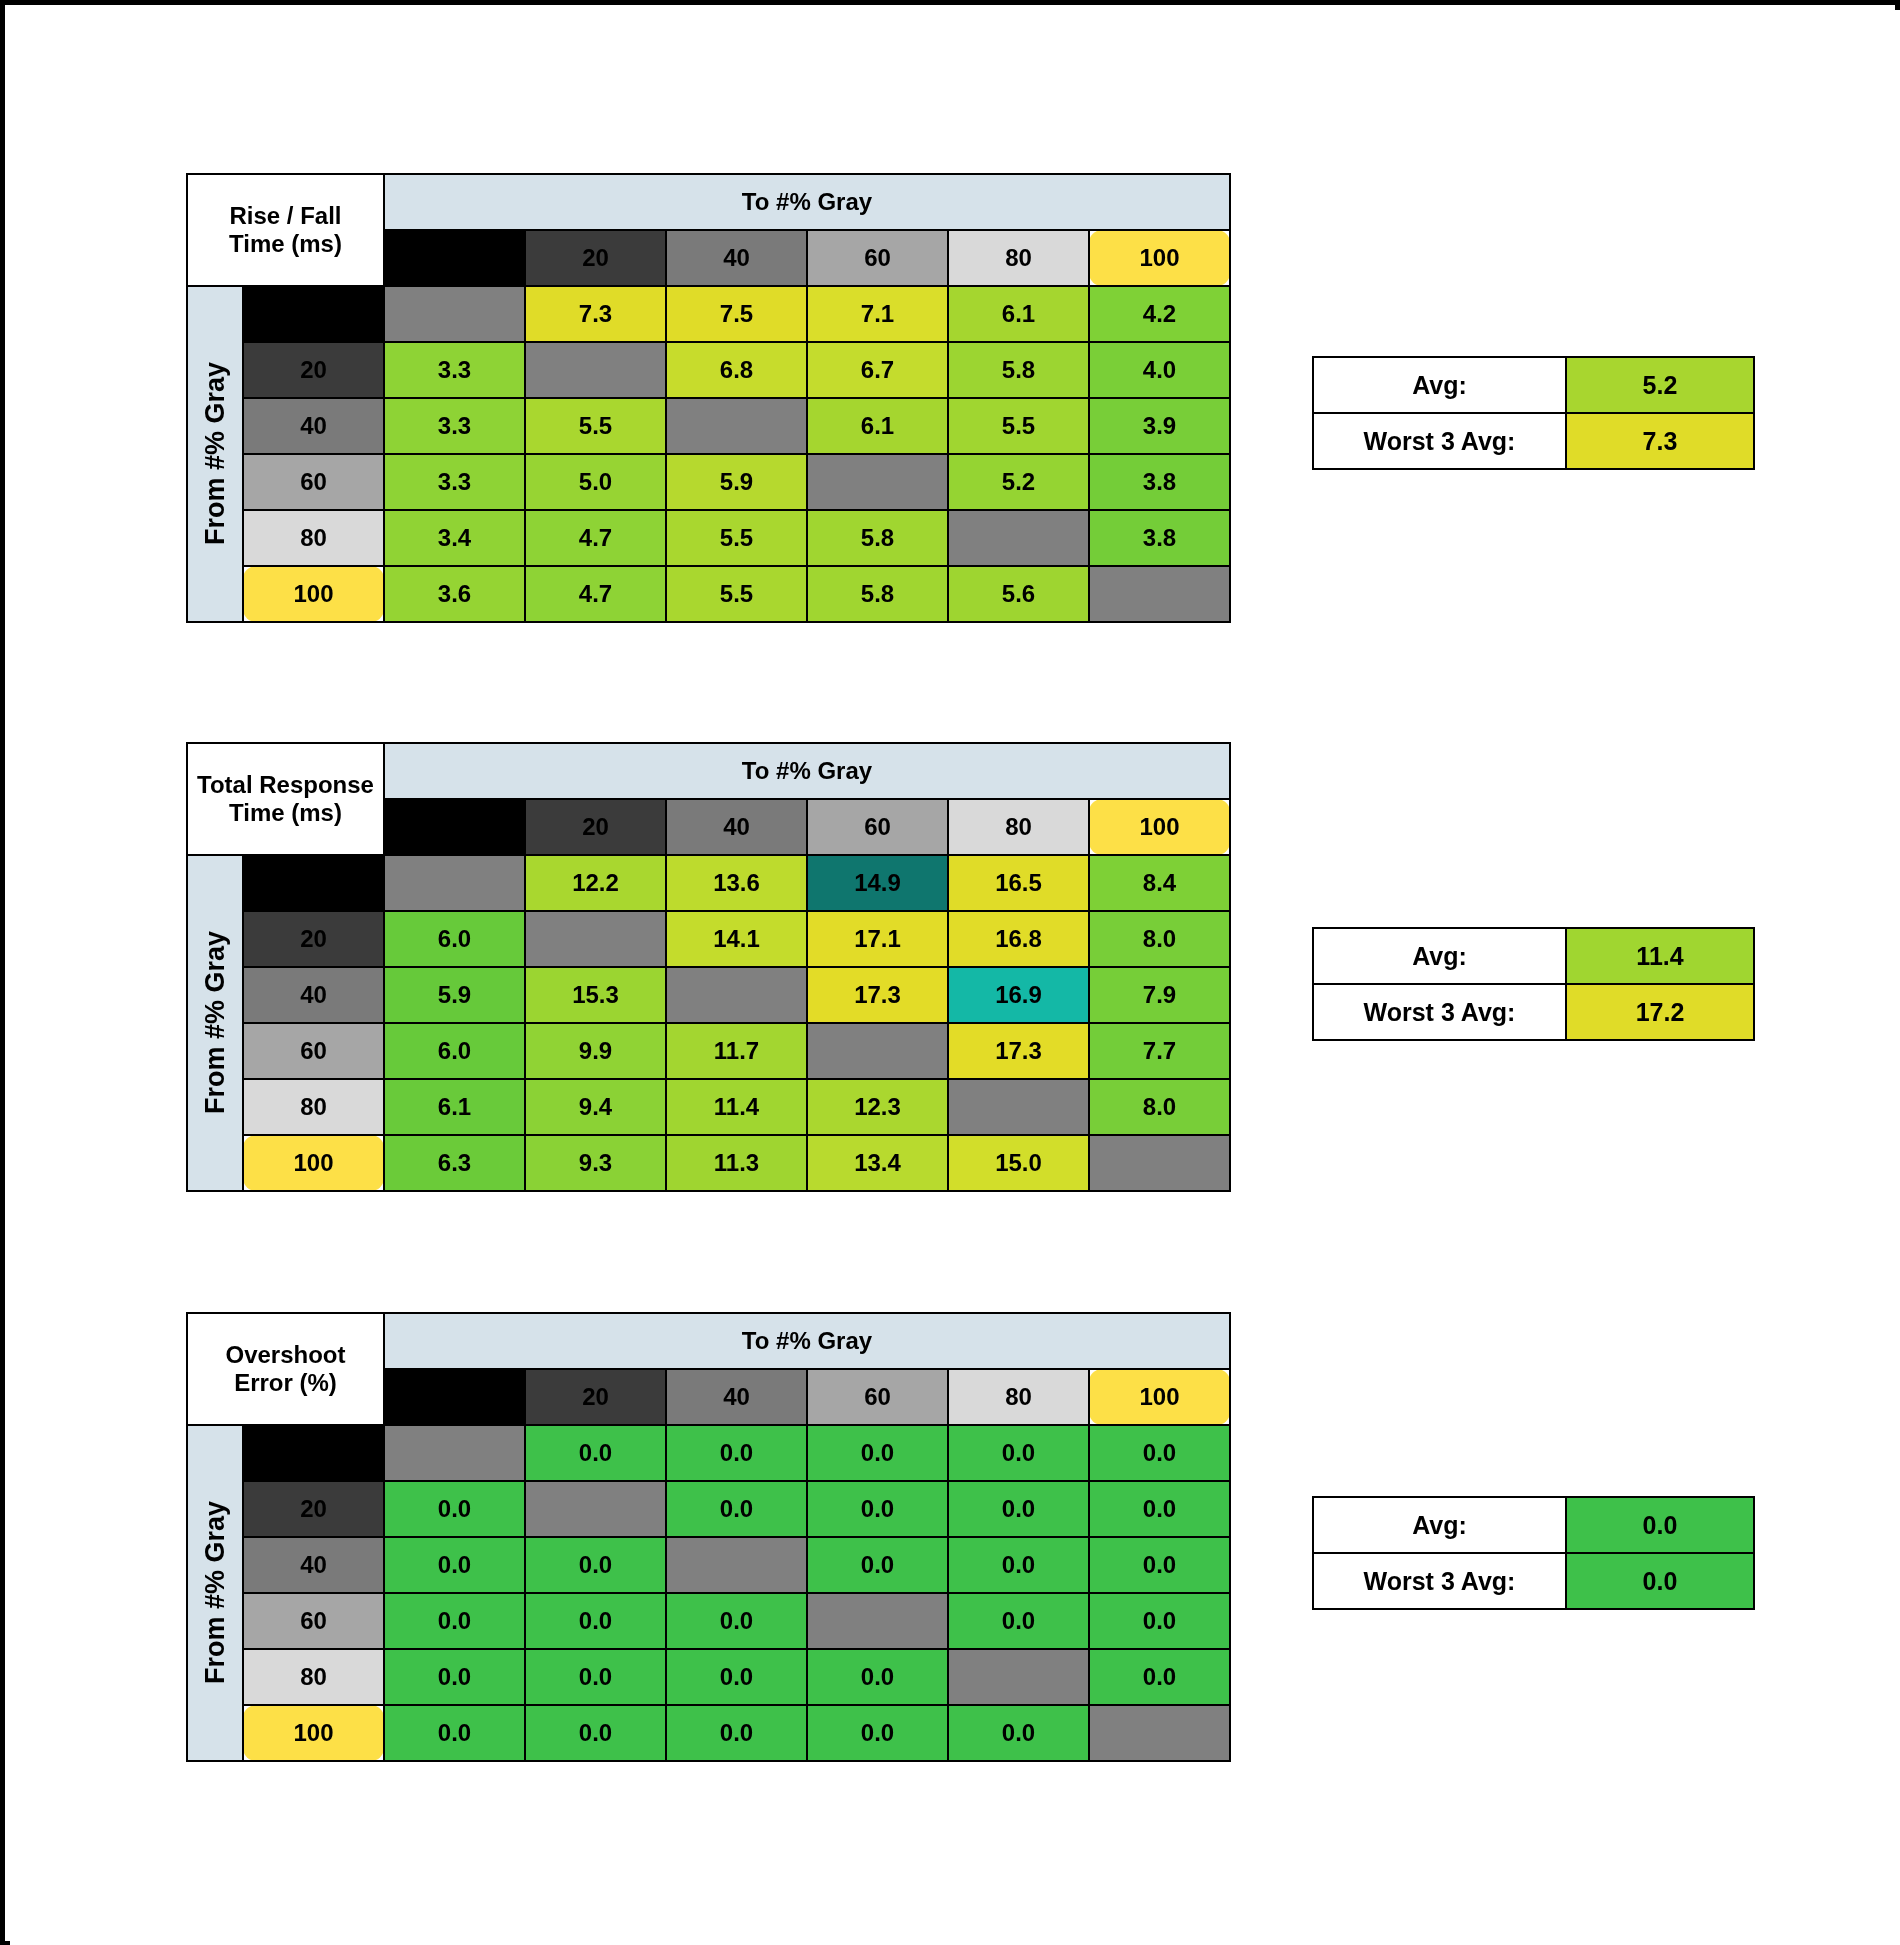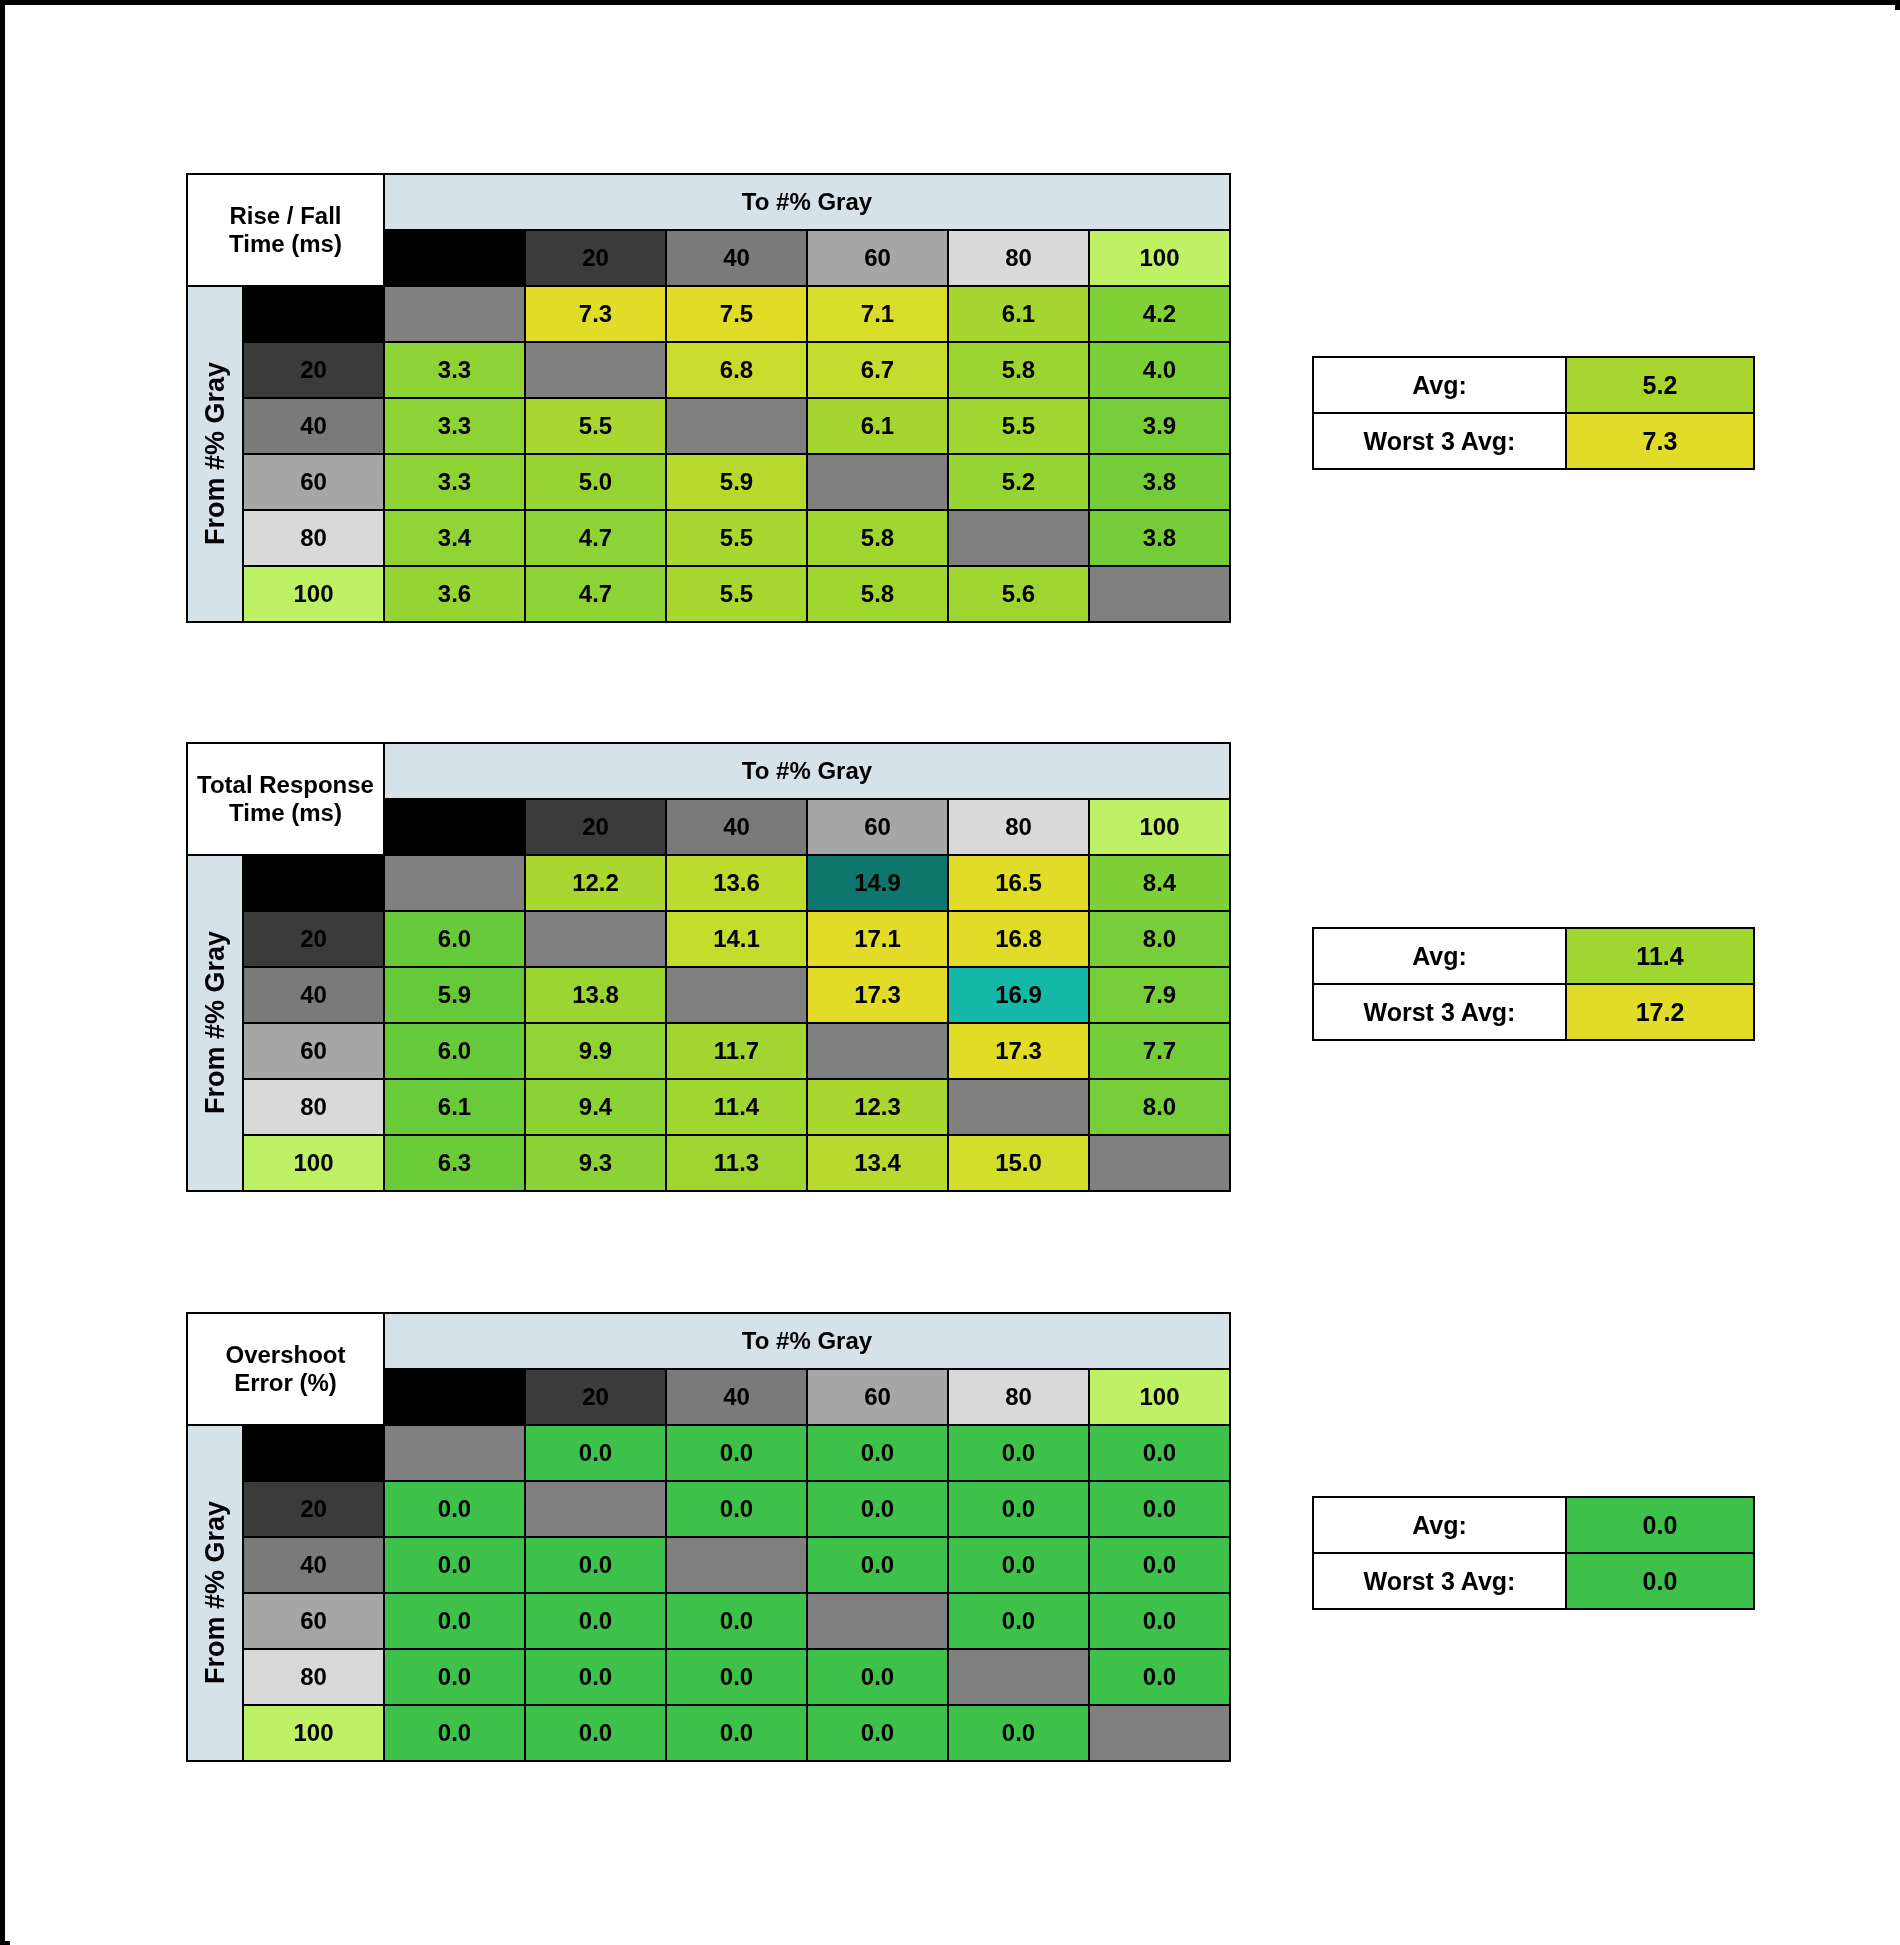--- a/index.html
+++ b/index.html
@@ -85,21 +85,21 @@
     display: block;
     margin: 0 auto;
   }
 
   
   .sw0   { background: #000000; color: #ffffff; }
   .sw20  { background: #3b3b3b; color: #ffffff; }
   .sw40  { background: #7a7a7a; color: #ffffff; }
   .sw60  { background: #a6a6a6; color: #000000; margin-top: 8px; }
   .sw80  { background: #d9d9d9; color: #000000; }
-  .sw100 { background: #bef264; color: #000000; }
+  .sw100 { background: #fde047; color: #000000; border-radius: 13px; }
 
   .diag { background: #808080; }
 
   
   table.summary {
     border-collapse: collapse;
     table-layout: fixed;
     position: absolute;
   }
   table.summary td {
@@ -282,21 +282,21 @@
           <td style="background: rgb(103, 202, 58);">6.0</td>
           <td class="diag"></td>
           <td style="background: rgb(196, 220, 44);">14.1</td>
           <td style="background: rgb(226, 220, 40);">17.1</td>
           <td style="background: rgb(225, 220, 40);">16.8</td>
           <td style="background: rgb(120, 206, 56);">8.0</td>
         </tr>
         <tr>
           <td class="sw40">40</td>
           <td style="background: rgb(102, 201, 58);">5.9</td>
-          <td style="background: rgb(155, 213, 49);">13.8</td>
+          <td style="background: rgb(155, 213, 49);">15.3</td>
           <td class="diag"></td>
           <td style="background: rgb(227, 220, 39);">17.3</td>
           <td style="background: #14b8a6;">16.9</td>
           <td style="background: rgb(118, 206, 56);">7.9</td>
         </tr>
         <tr>
           <td class="sw60">60</td>
           <td style="background: rgb(103, 202, 58);">6.0</td>
           <td style="background: rgb(144, 211, 52);">9.9</td>
           <td style="background: rgb(163, 214, 48);">11.7</td>

